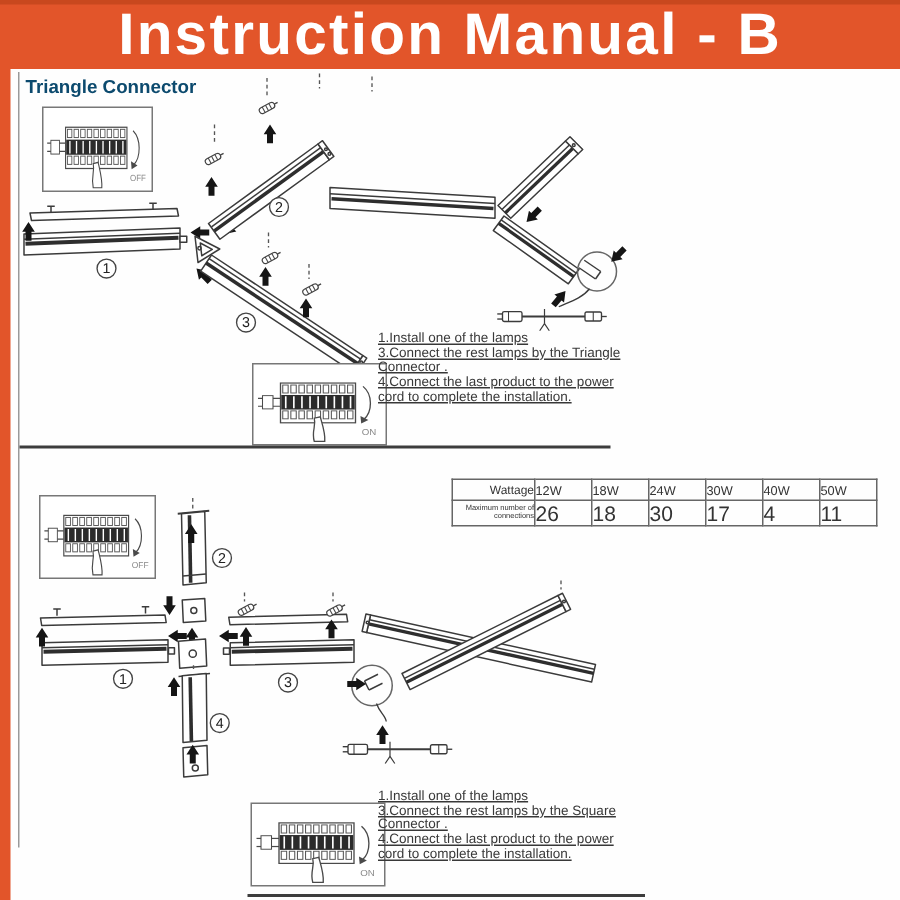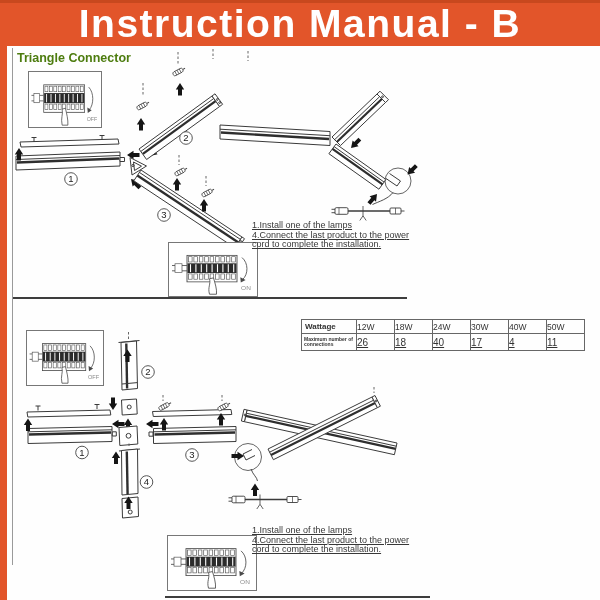--- a/index.html
+++ b/index.html
@@ -4,35 +4,35 @@
 <style>
   html,body{margin:0;padding:0;background:#e9e9e9;}
   .sheet{position:relative;width:600px;height:600px;background:#fefefe;
          font-family:"Liberation Sans",sans-serif;overflow:hidden;margin:0 auto;}
   .banner{position:absolute;left:0;top:0;width:600px;height:46px;
           background:var(--accent,#E2552A);border-top:3px solid #c8481e;box-sizing:border-box;}
   .banner-title{text-align:center;color:#fff;font-size:39px;font-weight:bold;
           letter-spacing:1.5px;line-height:41px;}
   .accent-stripe{position:absolute;left:0;top:46px;width:7px;height:554px;background:var(--accent,#E2552A);}
   .page-edge{position:absolute;left:12px;top:48px;width:1px;height:517px;background:#9a9a9a;}
-  .sec-h{position:absolute;font-size:12.5px;font-weight:bold;color:#4d7c0f;}
+  .sec-h{position:absolute;font-size:12.5px;font-weight:bold;color:#0c4a6e;}
   .diagram{position:absolute;left:0;}
   .inset{position:absolute;border:1px solid #777;background:#fff;box-sizing:border-box;}
   .inset svg{display:block;width:100%;height:100%;}
   .inset-label{font-size:6.5px;fill:#8a8a8a;text-anchor:middle;font-family:"Liberation Sans",sans-serif;}
   .instr{position:absolute;width:172px;font-size:9px;line-height:9.7px;color:#383838;}
   .instr p{margin:0;text-decoration:underline;}
   .divider{position:absolute;height:2px;background:#3d3d3d;}
   .watt-table{position:absolute;left:301px;top:319px;border-collapse:collapse;table-layout:fixed;}
   .watt-table th,.watt-table td{border:1px solid #666;padding:0;font-weight:normal;color:#333;}
-  .watt-table th{width:51px;text-align:left;font-weight:bold;}
+  .watt-table th{width:51px;text-align:right;}
   .watt-table .lab1{font-size:8px;padding-left:3px;height:13px;}
   .watt-table .lab2{font-size:5px;line-height:5px;padding-left:2px;height:16px;}
   .watt-table td{width:37px;text-align:left;font-size:8.5px;}
-  .watt-table .r2 td{font-size:10px;text-decoration:underline;}
+  .watt-table .r2 td{font-size:14px;}
   .dash{stroke:#555;stroke-width:0.9;stroke-dasharray:2.5 2;}
   .numlab circle{fill:#fff;stroke:#444;stroke-width:0.9;}
   .numlab text{font-size:9.5px;fill:#222;text-anchor:middle;stroke:none;font-family:"Liberation Sans",sans-serif;}
 </style>
 </head>
 <body>
 
 <div class="sheet">
 
   <svg width="0" height="0" style="position:absolute" aria-hidden="true">
@@ -209,20 +209,21 @@
 
   <div class="inset" style="left:168px;top:242px;width:90px;height:55px">
     <svg viewBox="0 0 88 60" preserveAspectRatio="none">
       <use href="#def-inset"></use>
       <text class="inset-label" x="77" y="53">ON</text>
     </svg>
   </div>
 
   <div class="instr" style="left:252px;top:221px">
     <p>1.Install one of the lamps</p>
+    <p>3.Connect the rest lamps by the Triangle Connector .</p>
     <p>4.Connect the last product to the power cord to complete the installation.</p>
   </div>
 
   <div class="divider" style="left:13px;top:297px;width:394px"></div>
 
 
   <table class="watt-table">
     <tbody>
         <tr class="r1">
       <th class="lab1">Wattage</th>
@@ -230,21 +231,21 @@
       <td>18W</td>
       <td>24W</td>
       <td>30W</td>
       <td>40W</td>
       <td>50W</td>
     </tr>
     <tr class="r2">
       <th class="lab2">Maximum number of connections</th>
       <td>26</td>
       <td>18</td>
-      <td>40</td>
+      <td>30</td>
       <td>17</td>
       <td>4</td>
       <td>11</td>
     </tr>
   </tbody>
     </table>
 
   <svg class="diagram" style="top:300px" width="600" height="300" viewBox="0 0 600 300">
     <g fill="none" stroke="#3b3b3b" stroke-width="1" stroke-linejoin="round">
 
@@ -358,17 +359,18 @@
 
   <div class="inset" style="left:167px;top:535px;width:90px;height:56px">
     <svg viewBox="0 0 88 60" preserveAspectRatio="none">
       <use href="#def-inset"></use>
       <text class="inset-label" x="77" y="53">ON</text>
     </svg>
   </div>
 
   <div class="instr" style="left:252px;top:526px">
     <p>1.Install one of the lamps</p>
+    <p>3.Connect the rest lamps by the Square Connector .</p>
     <p>4.Connect the last product to the power cord to complete the installation.</p>
   </div>
 
   <div class="divider" style="left:165px;top:596px;width:265px"></div>
 </div>
 
 </body></html>

